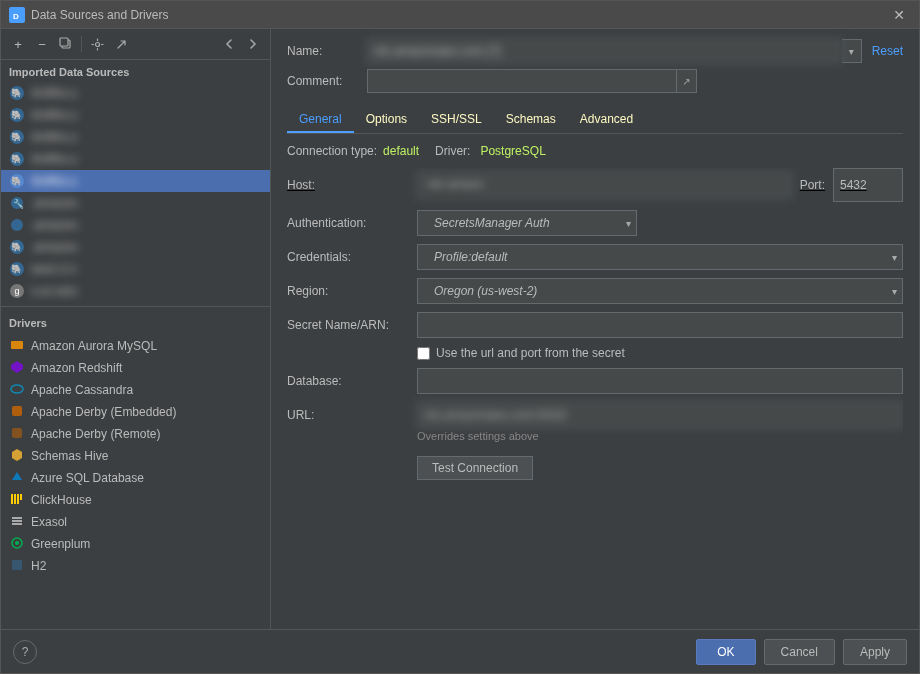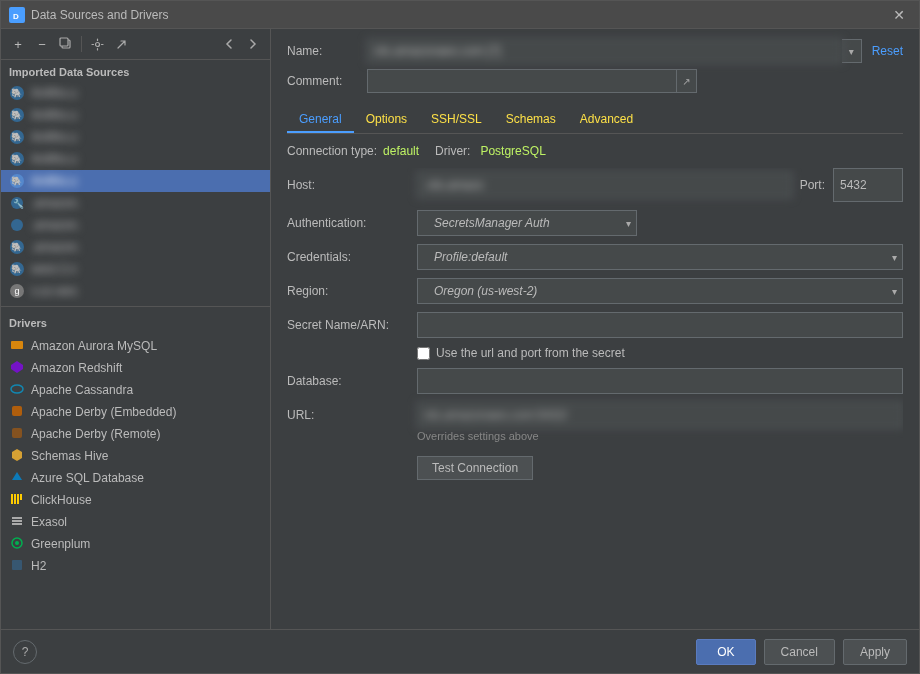--- a/index.html
+++ b/index.html
@@ -247,21 +247,21 @@
       background: none;
       border: none;
     }
     .tabs-row {
       display: flex;
       border-bottom: 1px solid #555;
       margin: 8px 0 10px;
     }
     .tab {
       padding: 5px 12px;
-      color: #fde047;
+      color: #fef9c3;
       cursor: pointer;
       font-size: 12px;
       border-bottom: 2px solid transparent;
     }
     .tab.active {
       color: #4b9eff;
       border-bottom: 2px solid #4b9eff;
     }
     .conn-type-row {
       display: flex;
@@ -323,20 +323,21 @@
       position: absolute;
       right: 6px;
       color: #aaa;
       pointer-events: none;
       font-size: 10px;
     }
     .host-port-row {
       display: flex;
       align-items: center;
       margin-bottom: 8px;
+      text-decoration: underline;
     }
     .host-input {
       flex: 1;
       height: 26px;
       background: #45494a;
       border: 1px solid #646a6e;
       color: #bbbbbb;
       padding: 0 6px;
       font-size: 12px;
       outline: none;

